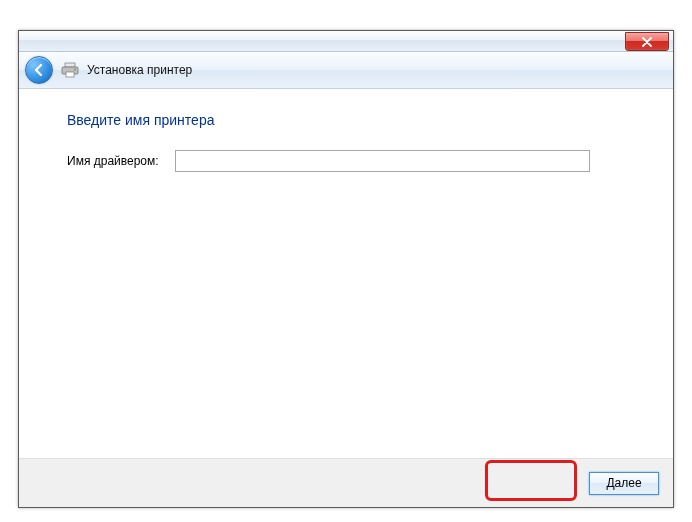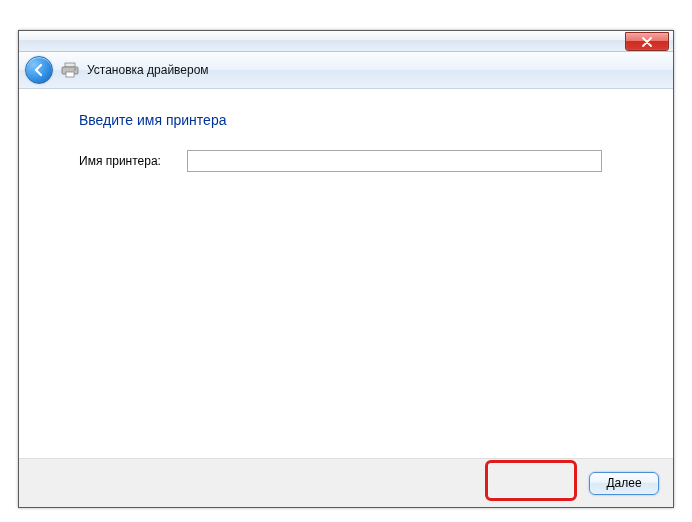--- a/index.html
+++ b/index.html
@@ -75,21 +75,21 @@
   .nav-title {
     font-size: 12px;
     color: #111;
   }
   .content {
     position: absolute;
     left: 0;
     right: 0;
     top: 57px;
     bottom: 48px;
-    padding: 24px 40px 10px 60px;
+    padding: 24px 40px 10px 48px;
     border-radius: 27px;
   }
   .heading {
     color: #003399;
     font-size: 14px;
     margin-bottom: 22px;
   }
   .row {
     display: flex;
     align-items: center;
@@ -126,21 +126,21 @@
     align-items: center;
     justify-content: flex-end;
     padding-right: 14px;
     gap: 8px;
   }
   .btn {
     min-width: 70px;
     height: 23px;
     background: linear-gradient(to bottom, #fdfdfd 0%, #f0f0f0 45%, #e6e6e6 46%, #ebebeb 100%);
     border: 1px solid #8e8f8f;
-    border-radius: 6px;
+    border-radius: 0;
     font-size: 12px;
     font-family: inherit;
     padding: 0 12px;
     cursor: pointer;
     box-shadow: inset 0 0 1px #fff;
   }
   .btn.default {
     border-color: #4a90d9;
     box-shadow: 0 0 2px #6bb2f0, inset 0 0 1px #fff;
     background: linear-gradient(to bottom, #fbfdff 0%, #edf5fc 45%, #dceaf7 46%, #e6f1fa 100%);
@@ -179,28 +179,28 @@
       </svg>
     </div>
     <div class="printer-ico">
       <svg viewBox="0 0 18 16">
         <rect x="4" y="1" width="10" height="4" fill="#e8e8e8" stroke="#7a7a7a" stroke-width="0.7"></rect>
         <rect x="1" y="5" width="16" height="7" rx="1" fill="#bfbfbf" stroke="#6a6a6a" stroke-width="0.7"></rect>
         <rect x="5" y="10" width="8" height="5" fill="#fff" stroke="#7a7a7a" stroke-width="0.7"></rect>
         <circle cx="14" cy="7.5" r="0.9" fill="#4caf50"></circle>
       </svg>
     </div>
-    <div class="nav-title">Установка драйвером</div>
+    <div class="nav-title">Установка принтер</div>
   </div>
 
   <div class="content">
     <div class="heading">Введите имя принтера</div>
 
     <div class="row">
-      <div class="row-label">Имя принтера:</div>
+      <div class="row-label">Имя драйвером:</div>
       <input type="text" class="text-input" value="" style="">
     </div>
 
   </div>
 
   <div class="footer">
     <button class="btn default">Далее</button>
   </div>
 
   <div class="highlight-ring highlight-next"></div>

